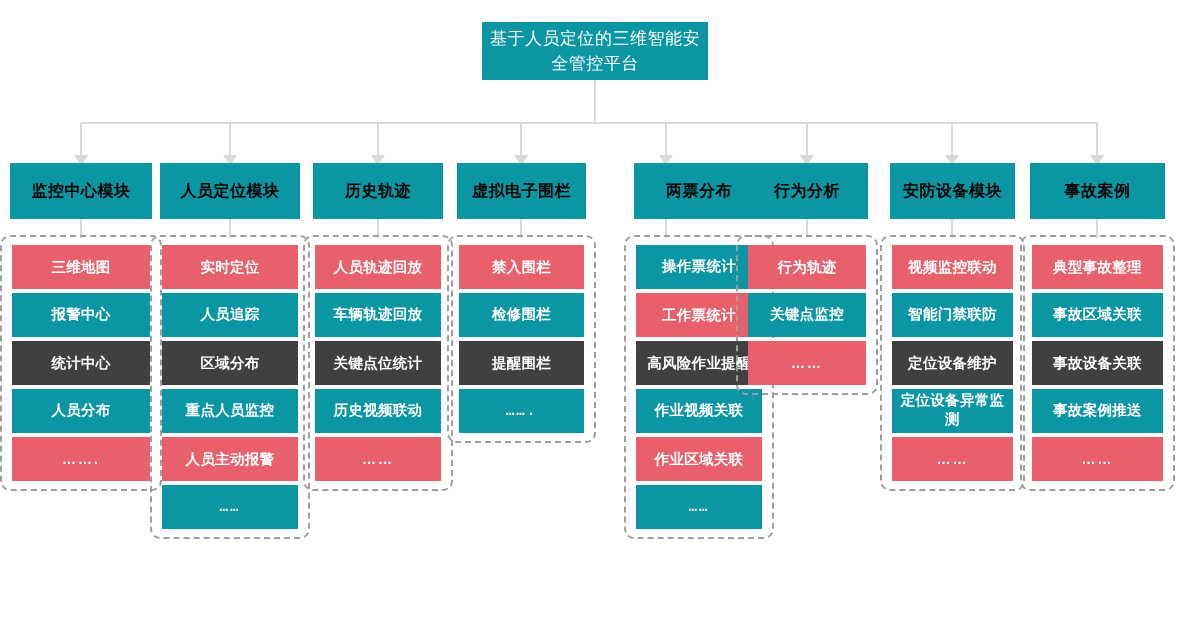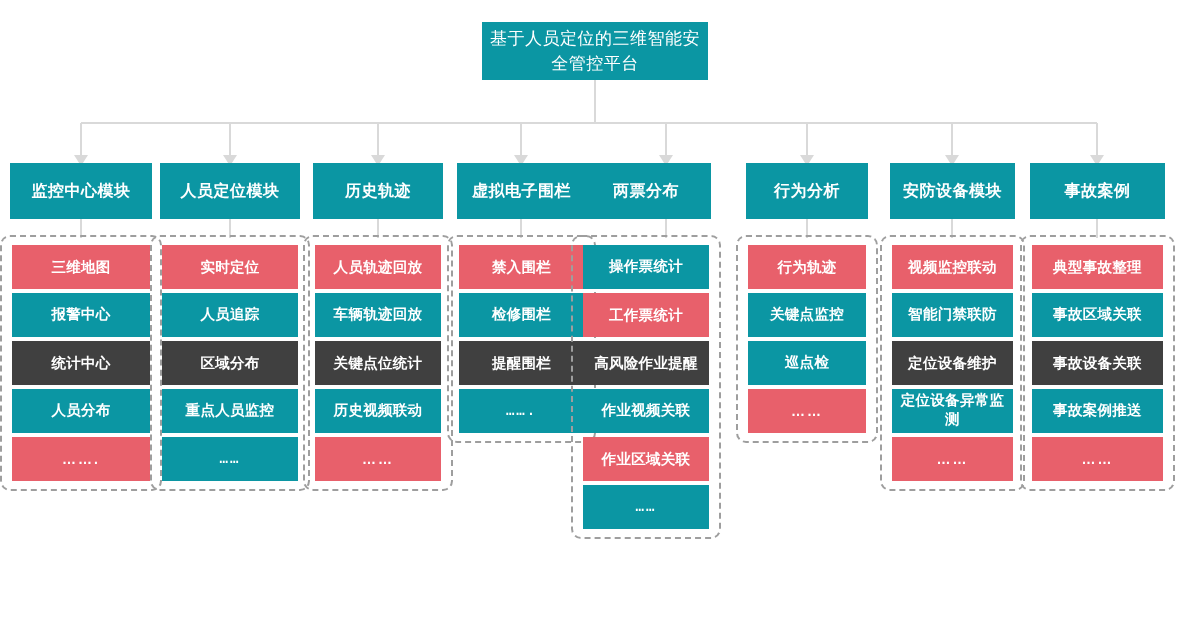--- a/index.html
+++ b/index.html
@@ -29,21 +29,21 @@
   }
 
   
   #wires{position:absolute;left:0;top:0;width:1180px;height:622px;pointer-events:none;}
 
   
   .col{position:absolute;top:163px;}
   .col-head{
     height:56px;
     background:#0B96A3;
-    color:#ffffff;
+    color:#000000;
     font-size:16px;font-weight:bold;
     display:flex;align-items:center;justify-content:center;
     text-align:center;
     box-sizing:border-box;
     padding:0 4px;
     letter-spacing:.5px;
   }
   .group{
     position:absolute;
     top:72px;
@@ -131,20 +131,21 @@
           <div class="leaf red dots">…….</div>
         </div>
       </div>
       <div class="col" style="left: 160px; width: 140px;">
         <div class="col-head">人员定位模块</div>
         <div class="group">
           <div class="leaf red">实时定位</div>
           <div class="leaf teal">人员追踪</div>
           <div class="leaf orange">区域分布</div>
           <div class="leaf teal">重点人员监控</div>
+          <div class="leaf red">人员主动报警</div>
           <div class="leaf teal dots">……</div>
         </div>
       </div>
       <div class="col" style="left: 313px; width: 130px;">
         <div class="col-head">历史轨迹</div>
         <div class="group">
           <div class="leaf red">人员轨迹回放</div>
           <div class="leaf teal">车辆轨迹回放</div>
           <div class="leaf orange">关键点位统计</div>
           <div class="leaf teal">历史视频联动</div>
@@ -153,37 +154,36 @@
       </div>
       <div class="col" style="left: 457px; width: 129px;">
         <div class="col-head">虚拟电子围栏</div>
         <div class="group">
           <div class="leaf red">禁入围栏</div>
           <div class="leaf teal">检修围栏</div>
           <div class="leaf orange">提醒围栏</div>
           <div class="leaf teal dots">…….</div>
         </div>
       </div>
-      <div class="col" style="left: 581px; width: 130px;">
+      <div class="col" style="left: 634px; width: 130px;">
         <div class="col-head">两票分布</div>
         <div class="group">
           <div class="leaf teal">操作票统计</div>
           <div class="leaf red">工作票统计</div>
           <div class="leaf orange">高风险作业提醒</div>
           <div class="leaf teal">作业视频关联</div>
           <div class="leaf red">作业区域关联</div>
           <div class="leaf teal dots">……</div>
         </div>
       </div>
       <div class="col" style="left: 746px; width: 122px;">
         <div class="col-head">行为分析</div>
         <div class="group">
           <div class="leaf red">行为轨迹</div>
           <div class="leaf teal">关键点监控</div>
-          <div class="leaf teal">巡点检</div>
           <div class="leaf red dots">……</div>
         </div>
       </div>
       <div class="col" style="left: 890px; width: 125px;">
         <div class="col-head">安防设备模块</div>
         <div class="group">
           <div class="leaf red">视频监控联动</div>
           <div class="leaf teal">智能门禁联防</div>
           <div class="leaf orange">定位设备维护</div>
           <div class="leaf teal">定位设备异常监测</div>

